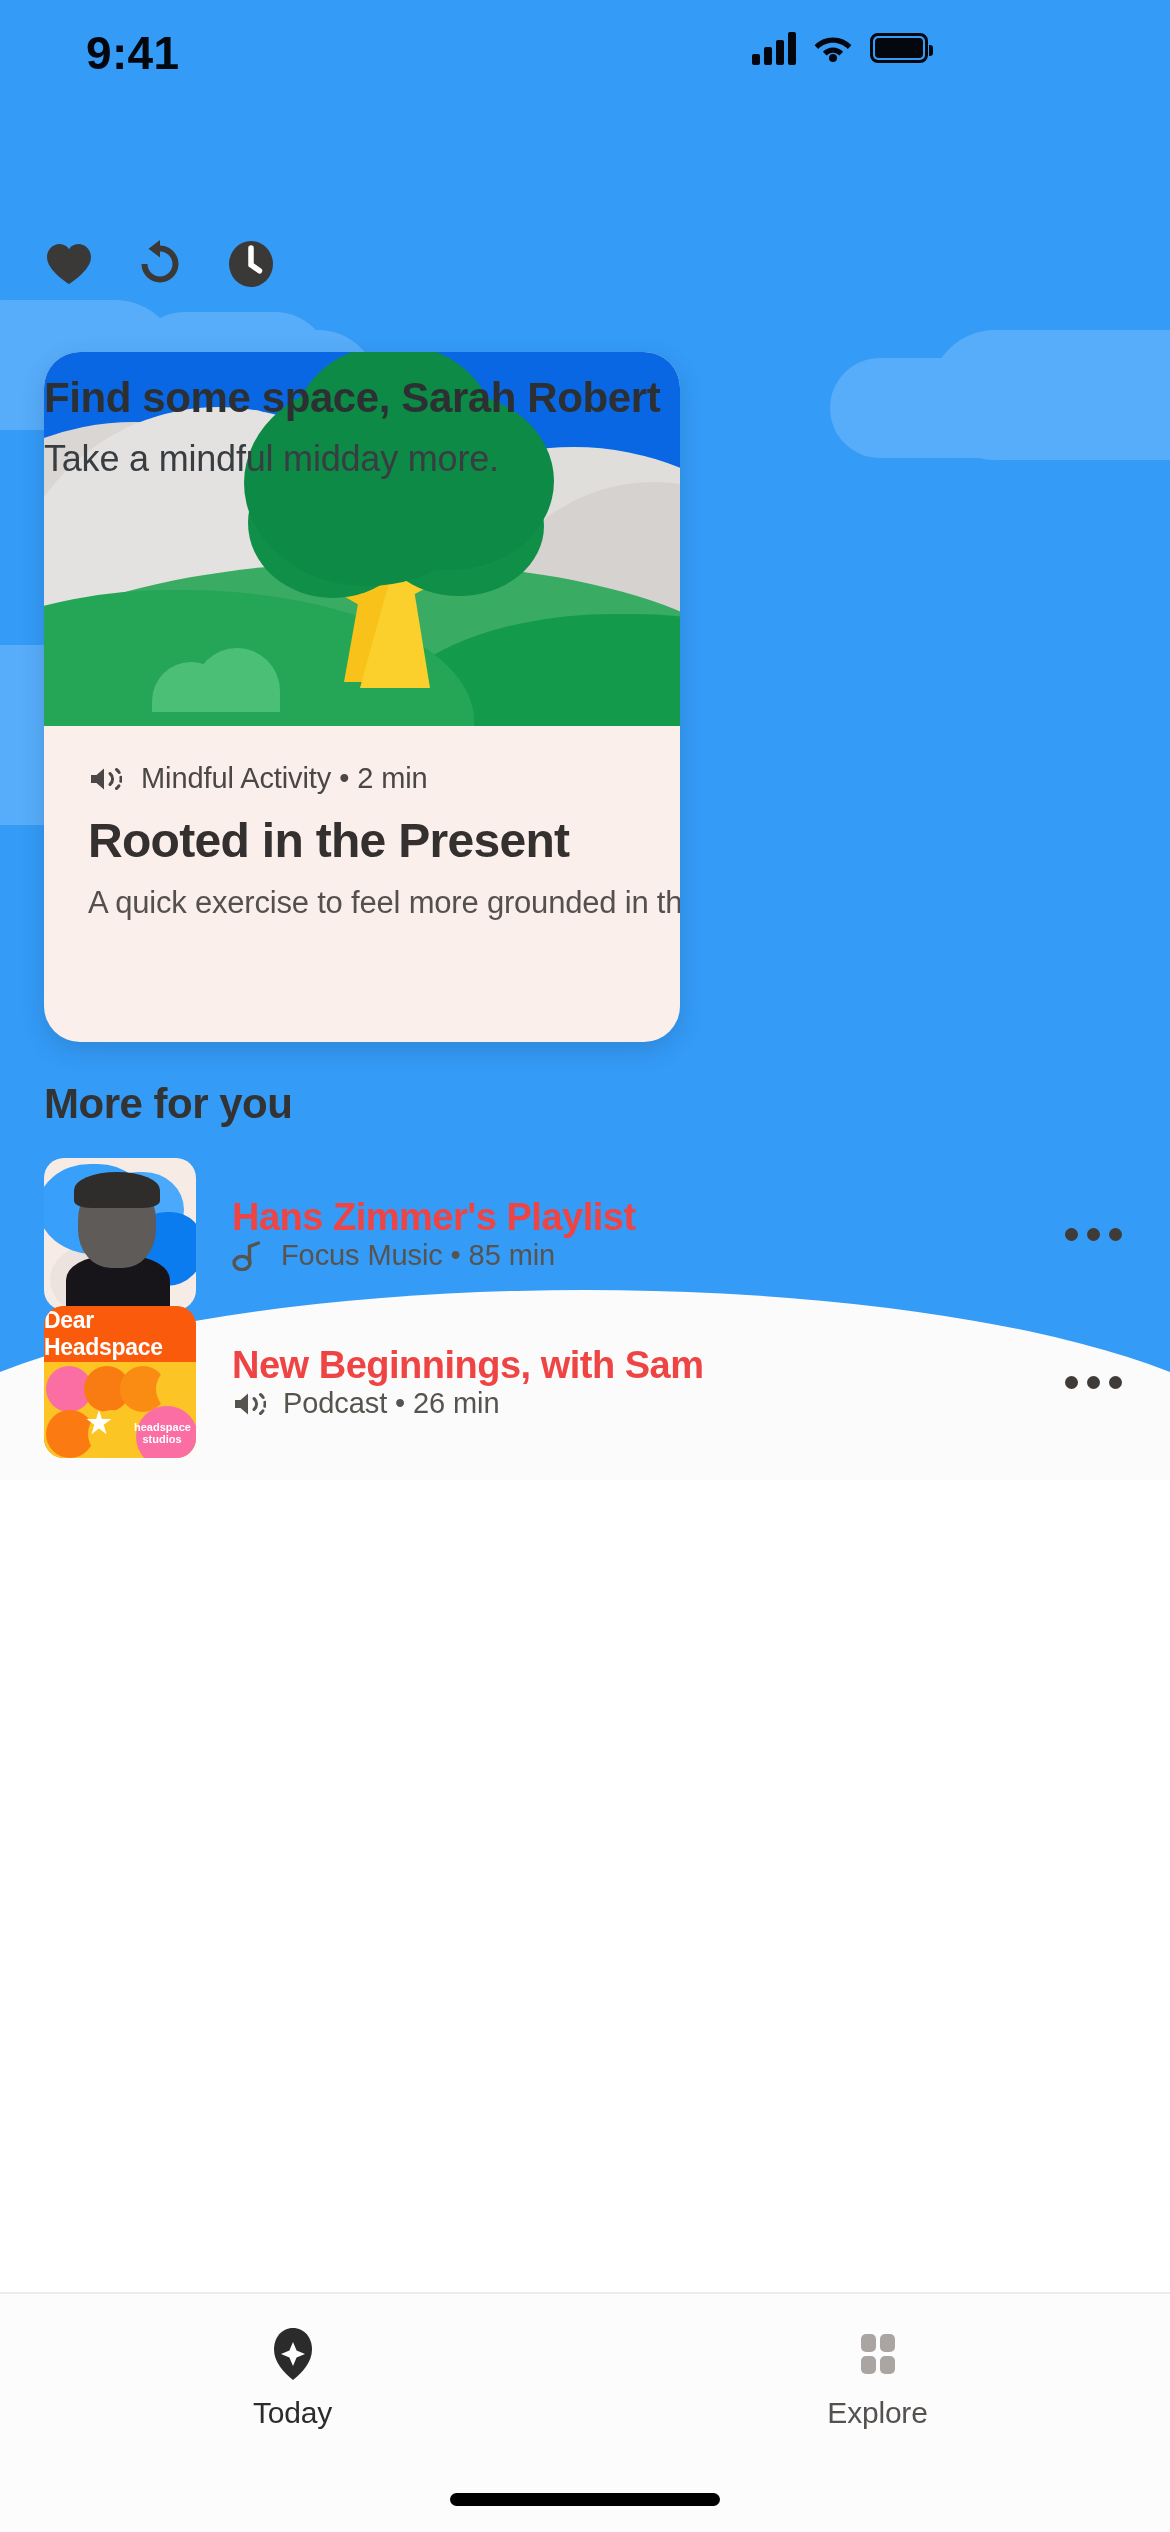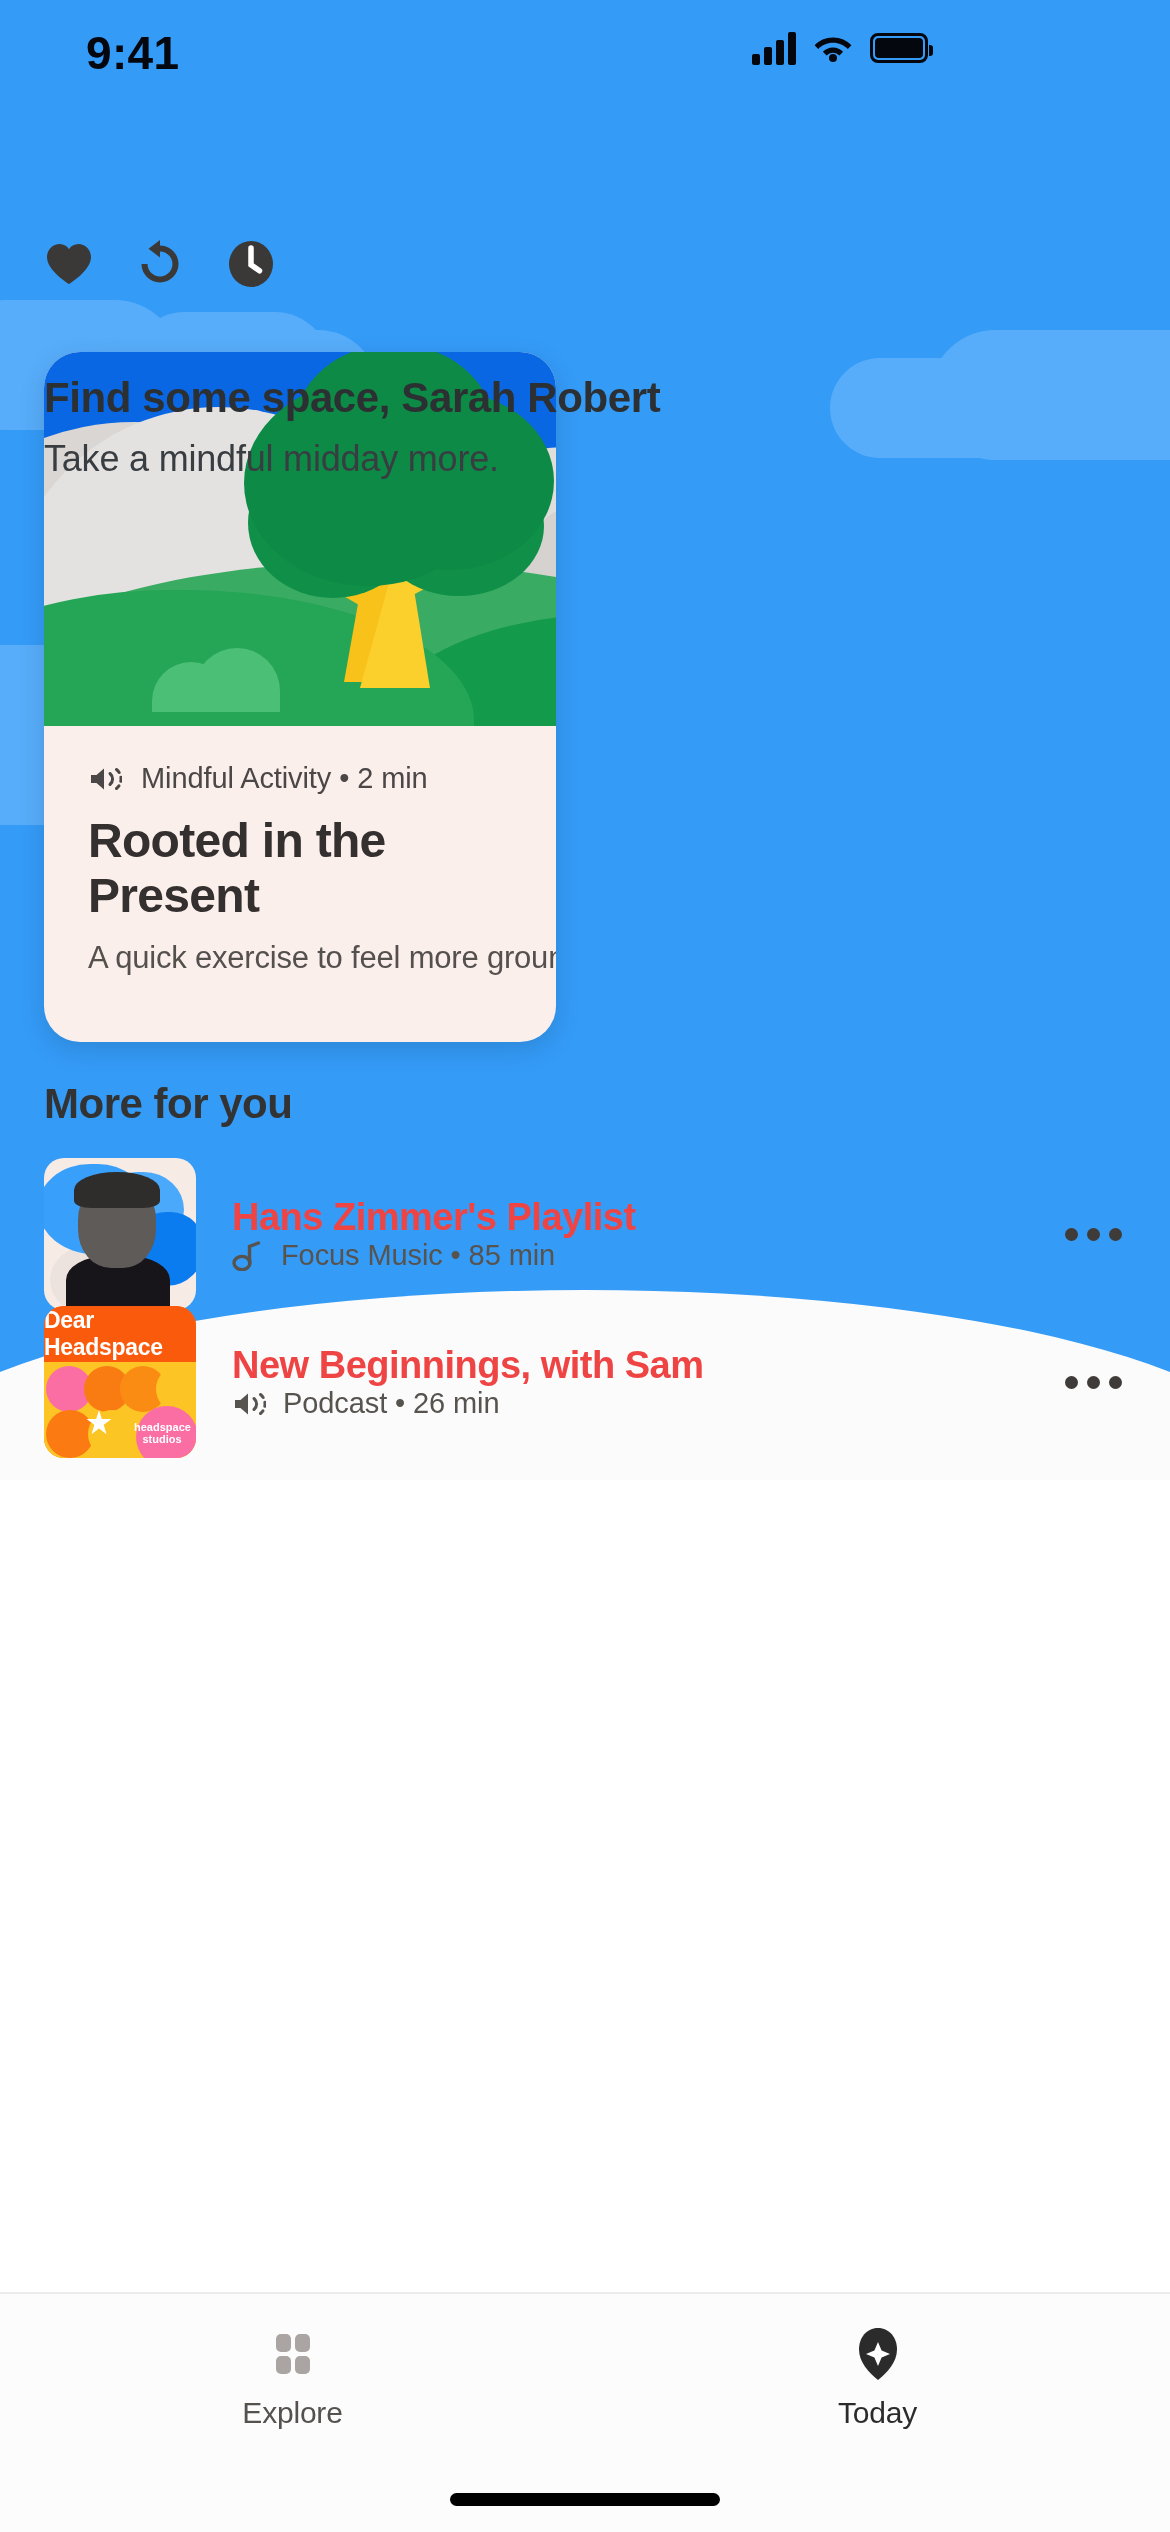--- a/index.html
+++ b/index.html
@@ -87,21 +87,21 @@
     white-space:nowrap;
   }
   #subgreeting {
     position:absolute; left:44px; top:438px; z-index:30;
     font-size:36px; color:#383d42; letter-spacing:-.2px;
     white-space:nowrap;
   }
 
   
   #feature-card {
-    position:absolute; left:44px; top:352px; width:512px; height:690px;
+    position:absolute; left:44px; top:352px; width:636px; height:690px;
     background:#fbefec; border-radius:36px; overflow:hidden; z-index:25;
     box-shadow:0 8px 26px rgba(0,0,0,.13);
     top:352px;
   }
   
   #art { position:relative; width:100%; height:374px; background:#0a67e3; overflow:hidden; }
   .mtn { position:absolute; }
   #art .peak-a {
     width:520px; height:520px; left:-170px; top:70px;
     border-radius:50%; background:#d9d6d3;
@@ -453,37 +453,37 @@
           <i></i>
           <i></i>
         </div>
     </div>
 
   </div>
 </div>
 
 <div id="tabbar">
 
+  <div class="tab active">
+    <span>
+      <svg width="54" height="56" viewBox="0 0 54 56">
+        <path d="M27 2C15.5 2 8 11.8 8 23.4c0 12.6 9.4 22.4 19 30.6 9.6-8.2 19-18 19-30.6C46 11.8 38.5 2 27 2z" fill="#2b2b2b"></path>
+        <path d="M27 16l3.6 8.6L39 28l-8.4 3.4L27 40l-3.6-8.6L15 28l8.4-3.4z" fill="#ffffff"></path>
+      </svg>
+    </span>
+    <span class="tab-label">Today</span>
+  </div>
+
   <div class="tab">
     <span>
       <svg width="54" height="56" viewBox="0 0 54 56">
         <rect x="10" y="8" width="15" height="18" rx="5" fill="#aaa5a2"></rect>
         <rect x="29" y="8" width="15" height="18" rx="5" fill="#aaa5a2"></rect>
         <rect x="10" y="30" width="15" height="18" rx="5" fill="#aaa5a2"></rect>
         <rect x="29" y="30" width="15" height="18" rx="5" fill="#aaa5a2"></rect>
       </svg>
     </span>
     <span class="tab-label">Explore</span>
   </div>
 
-  <div class="tab active">
-    <span>
-      <svg width="54" height="56" viewBox="0 0 54 56">
-        <path d="M27 2C15.5 2 8 11.8 8 23.4c0 12.6 9.4 22.4 19 30.6 9.6-8.2 19-18 19-30.6C46 11.8 38.5 2 27 2z" fill="#2b2b2b"></path>
-        <path d="M27 16l3.6 8.6L39 28l-8.4 3.4L27 40l-3.6-8.6L15 28l8.4-3.4z" fill="#ffffff"></path>
-      </svg>
-    </span>
-    <span class="tab-label">Today</span>
-  </div>
-
 </div>
 
 <div id="home-indicator"></div>
 
 </body></html>

